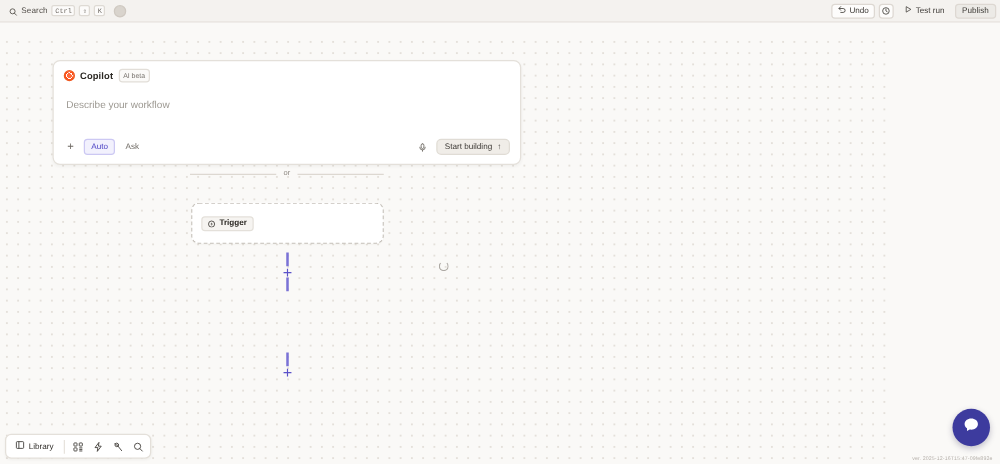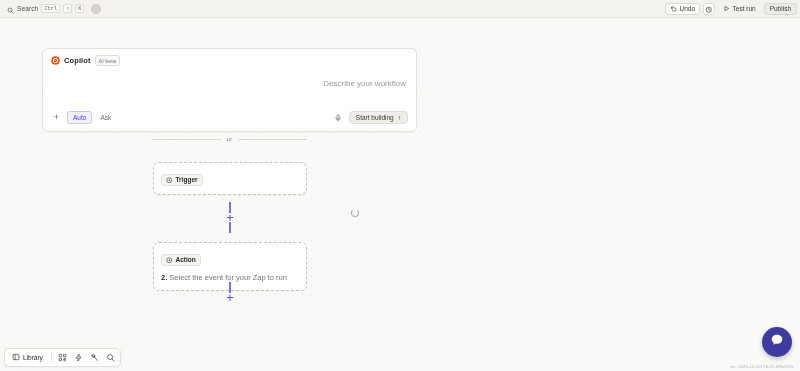--- a/index.html
+++ b/index.html
@@ -150,21 +150,20 @@
   }
   .copilot-input {
     font-size: 8px;
     color: #9d9992;
     padding: 9px 10px 18px 10px;
     border: none;
     outline: none;
     width: 100%;
     background: transparent;
     font-family: "Liberation Sans", sans-serif;
-    text-align: right;
   }
   .copilot-input::placeholder { color: #9d9992; }
   .copilot-foot {
     display: flex; align-items: center; justify-content: space-between;
     padding: 5px 8px 7px 8px;
   }
   .foot-left { display: flex; align-items: center; gap: 5px; }
   .foot-right { display: flex; align-items: center; gap: 6px; }
   .plus-round {
     width: 11px; height: 11px;
@@ -448,35 +447,20 @@
         <span>Trigger</span>
       </div>
     </div>
 
     <div class="connector" id="connector-1">
       <div class="conn-line" style="height:11px;"></div>
       <div class="conn-plus">+</div>
       <div class="conn-line" style="height:11px;"></div>
     </div>
 
-    <div class="node" id="action-node">
-      <div class="node-badge">
-        <span class="node-badge-icon">
-          <svg width="6.5" height="6.5" viewBox="0 0 16 16" fill="none" stroke="#2b2823" stroke-width="1.5">
-            <circle cx="8" cy="8" r="6"></circle>
-              <path d="M8.6 4.4 5.9 8.5h2.3l-.6 3.2 2.7-4.2H8z" fill="#2b2823" stroke="none"></path>
-          </svg>
-        </span>
-        <span>Action</span>
-      </div>
-      <div class="node-desc">
-        <span class="node-num">2.</span>
-        <span>Select the event for your Zap to run</span>
-      </div>
-    </div>
 
     <div class="connector" id="connector-2">
       <div class="conn-line" style="height:11px;"></div>
       <div class="conn-plus">+</div>
     </div>
 
     <div class="cursor-spin"></div>
 
   </div>
 

